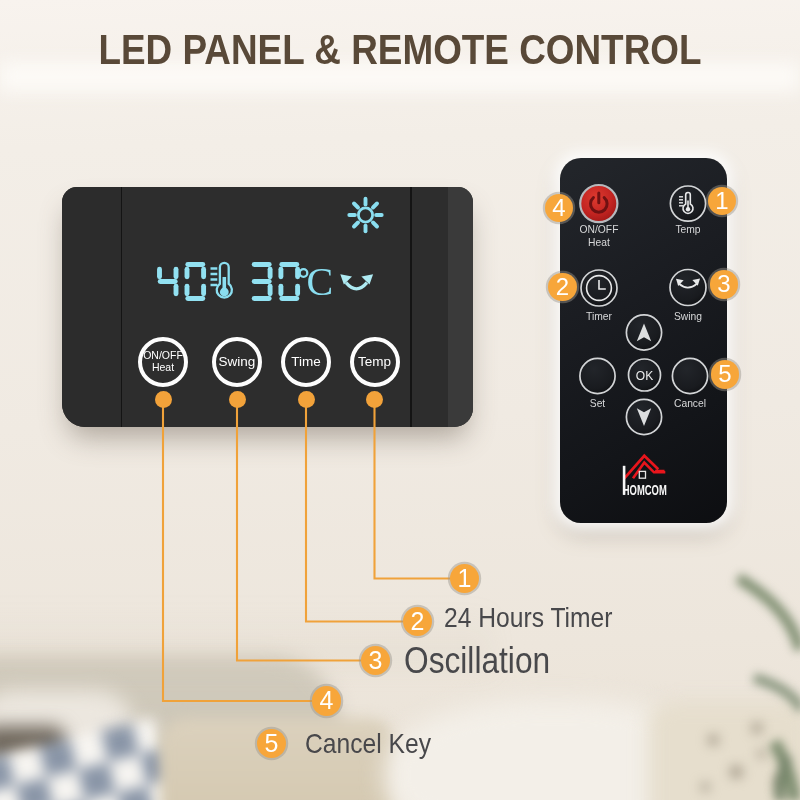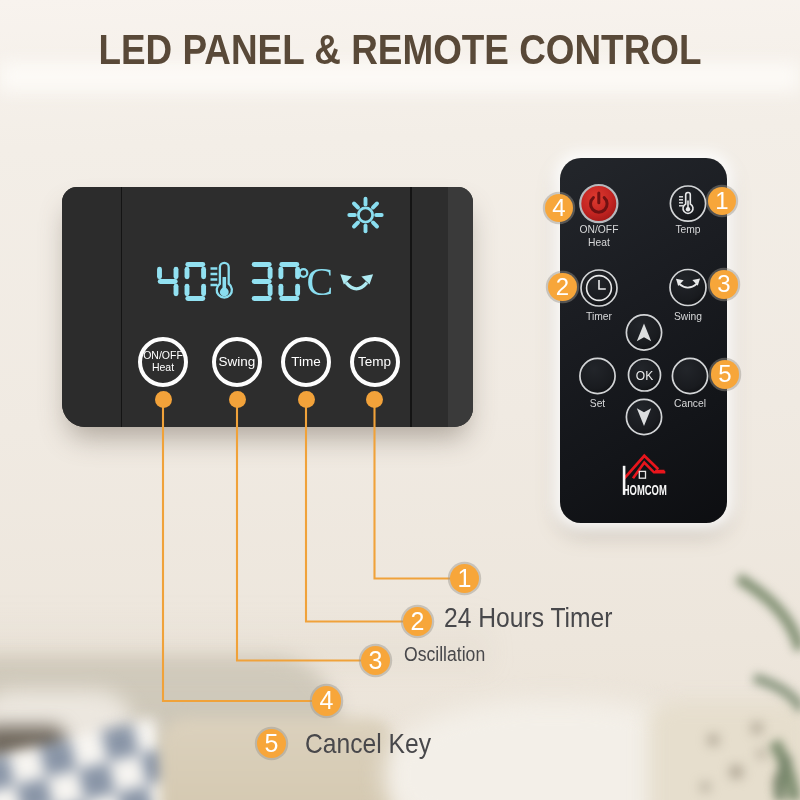--- a/index.html
+++ b/index.html
@@ -198,18 +198,18 @@
     <div style="position:absolute;left:709.8px;top:270.3px;width:28.4px;height:28.4px;border-radius:50%;background:#f7a63a;box-shadow:0 0 0 2.2px rgba(152,148,140,.45);color:#fff;font-size:24px;display:flex;align-items:center;justify-content:center;z-index:6;">3</div>
     <div style="position:absolute;left:710.8px;top:360.3px;width:28.4px;height:28.4px;border-radius:50%;background:#f7a63a;box-shadow:0 0 0 2.2px rgba(152,148,140,.45);color:#fff;font-size:24px;display:flex;align-items:center;justify-content:center;z-index:6;">5</div>
     <div style="position:absolute;left:449.9px;top:563.9px;width:29.2px;height:29.2px;border-radius:50%;background:#f7a63a;box-shadow:0 0 0 2.2px rgba(152,148,140,.45);color:#fff;font-size:25px;display:flex;align-items:center;justify-content:center;z-index:6;">1</div>
     <div style="position:absolute;left:402.9px;top:606.9px;width:29.2px;height:29.2px;border-radius:50%;background:#f7a63a;box-shadow:0 0 0 2.2px rgba(152,148,140,.45);color:#fff;font-size:25px;display:flex;align-items:center;justify-content:center;z-index:6;">2</div>
     <div style="position:absolute;left:360.9px;top:645.9px;width:29.2px;height:29.2px;border-radius:50%;background:#f7a63a;box-shadow:0 0 0 2.2px rgba(152,148,140,.45);color:#fff;font-size:25px;display:flex;align-items:center;justify-content:center;z-index:6;">3</div>
     <div style="position:absolute;left:311.9px;top:686.4px;width:29.2px;height:29.2px;border-radius:50%;background:#f7a63a;box-shadow:0 0 0 2.2px rgba(152,148,140,.45);color:#fff;font-size:25px;display:flex;align-items:center;justify-content:center;z-index:6;">4</div>
     <div style="position:absolute;left:256.9px;top:728.9px;width:29.2px;height:29.2px;border-radius:50%;background:#f7a63a;box-shadow:0 0 0 2.2px rgba(152,148,140,.45);color:#fff;font-size:25px;display:flex;align-items:center;justify-content:center;z-index:6;">5</div>
     <div style="position:absolute;left:444px;top:600px;height:36px;display:flex;align-items:center;font-size:28px;color:#48484b;z-index:6;">
       <span style="display:inline-block;transform:scaleX(.88);transform-origin:left center;white-space:nowrap;">24 Hours Timer</span>
     </div>
-    <div style="position:absolute;left:404px;top:642.5px;height:36px;display:flex;align-items:flex-start;font-size:20px;color:#48484b;z-index:6;">
+    <div style="position:absolute;left:404px;top:642.5px;height:36px;display:flex;align-items:center;font-size:36px;color:#48484b;z-index:6;">
       <span style="display:inline-block;transform:scaleX(.88);transform-origin:left center;white-space:nowrap;">Oscillation</span>
     </div>
     <div style="position:absolute;left:296px;top:725.5px;height:36px;display:flex;align-items:center;font-size:28px;color:#48484b;z-index:6;margin-left:9px;">
       <span style="display:inline-block;transform:scaleX(.88);transform-origin:left center;white-space:nowrap;">Cancel Key</span>
     </div>
 </div>
 </body></html>

